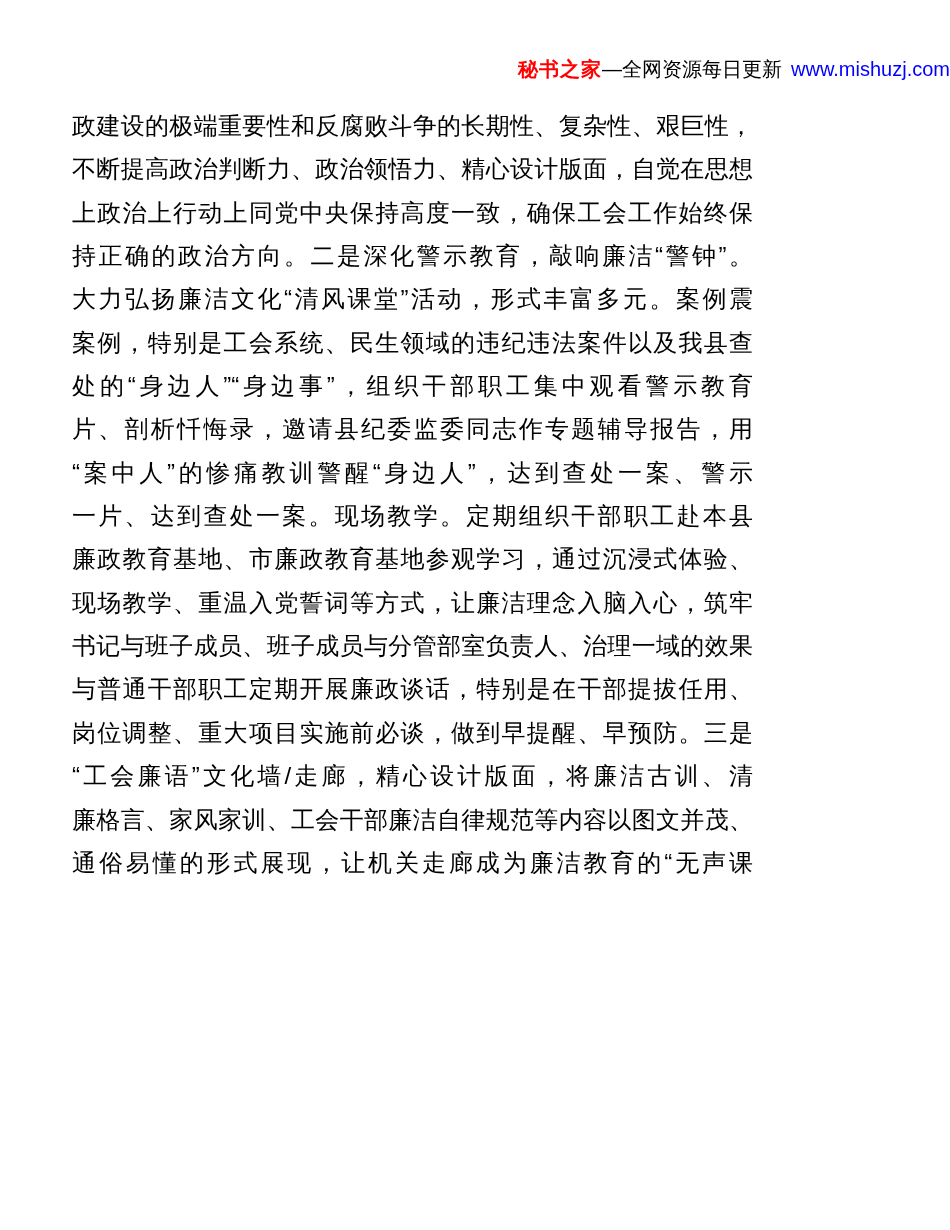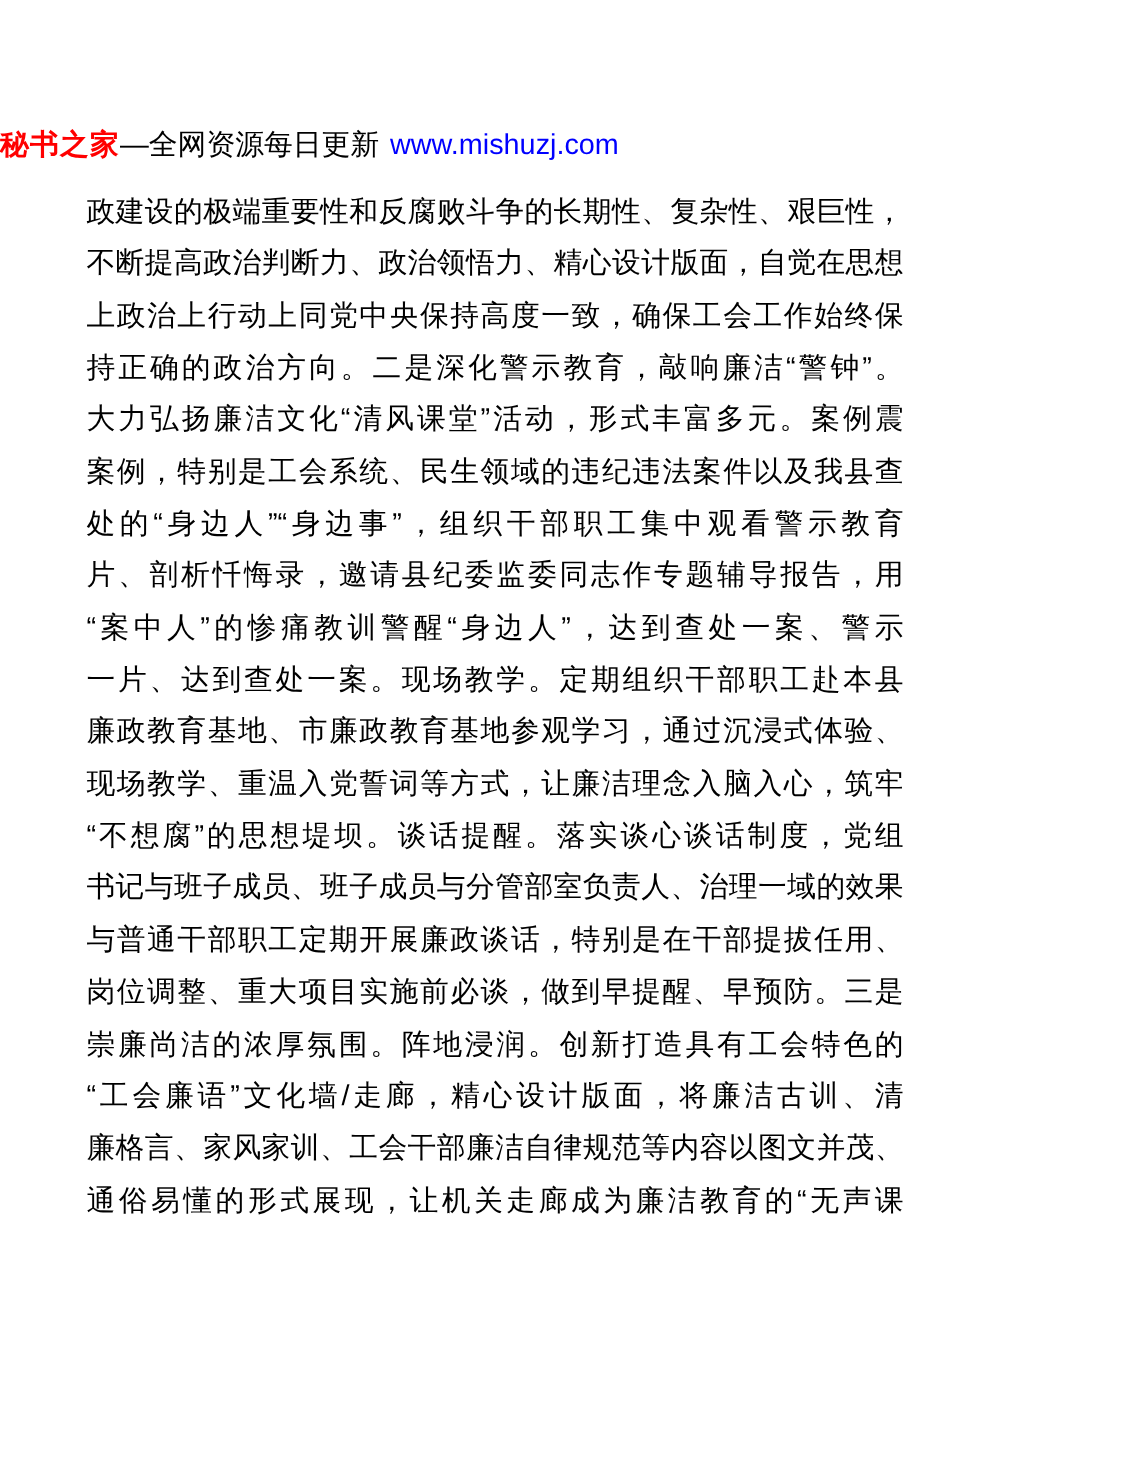--- a/index.html
+++ b/index.html
@@ -14,23 +14,23 @@
     color: #000000;
     overflow: hidden;
   }
   .page {
     width: 950px;
     height: 1230px;
     background: #ffffff;
     position: relative;
   }
   .header {
-    padding-top: 99px;
-    text-align: left;
-    font-size: 24px;
+    padding-top: 48px;
+    text-align: right;
+    font-size: 20px;
     line-height: 43px;
     white-space: nowrap;
   }
   .brand {
     color: #ff0000;
     font-weight: bold;
     letter-spacing: 1px;
   }
   .dash {
     color: #000000;
@@ -74,23 +74,21 @@
     <div class="line">上政治上行动上同党中央保持高度一致，确保工会工作始终保</div>
     <div class="line">持正确的政治方向。二是深化警示教育，敲响廉洁“警钟”。</div>
     <div class="line">大力弘扬廉洁文化“清风课堂”活动，形式丰富多元。案例震</div>
     <div class="line">案例，特别是工会系统、民生领域的违纪违法案件以及我县查</div>
     <div class="line">处的“身边人”“身边事”，组织干部职工集中观看警示教育</div>
     <div class="line">片、剖析忏悔录，邀请县纪委监委同志作专题辅导报告，用</div>
     <div class="line">“案中人”的惨痛教训警醒“身边人”，达到查处一案、警示</div>
     <div class="line">一片、达到查处一案。现场教学。定期组织干部职工赴本县</div>
     <div class="line">廉政教育基地、市廉政教育基地参观学习，通过沉浸式体验、</div>
     <div class="line">现场教学、重温入党誓词等方式，让廉洁理念入脑入心，筑牢</div>
-    <div class="line">“不想腐”的思想堤坝。谈话提醒。落实谈心谈话制度，党组</div>
     <div class="line">书记与班子成员、班子成员与分管部室负责人、治理一域的效果</div>
     <div class="line">与普通干部职工定期开展廉政谈话，特别是在干部提拔任用、</div>
     <div class="line">岗位调整、重大项目实施前必谈，做到早提醒、早预防。三是</div>
-    <div class="line">崇廉尚洁的浓厚氛围。阵地浸润。创新打造具有工会特色的</div>
     <div class="line">“工会廉语”文化墙/走廊，精心设计版面，将廉洁古训、清</div>
     <div class="line">廉格言、家风家训、工会干部廉洁自律规范等内容以图文并茂、</div>
     <div class="line">通俗易懂的形式展现，让机关走廊成为廉洁教育的“无声课</div>
   </div>
 
 </div>
 
 </body></html>

